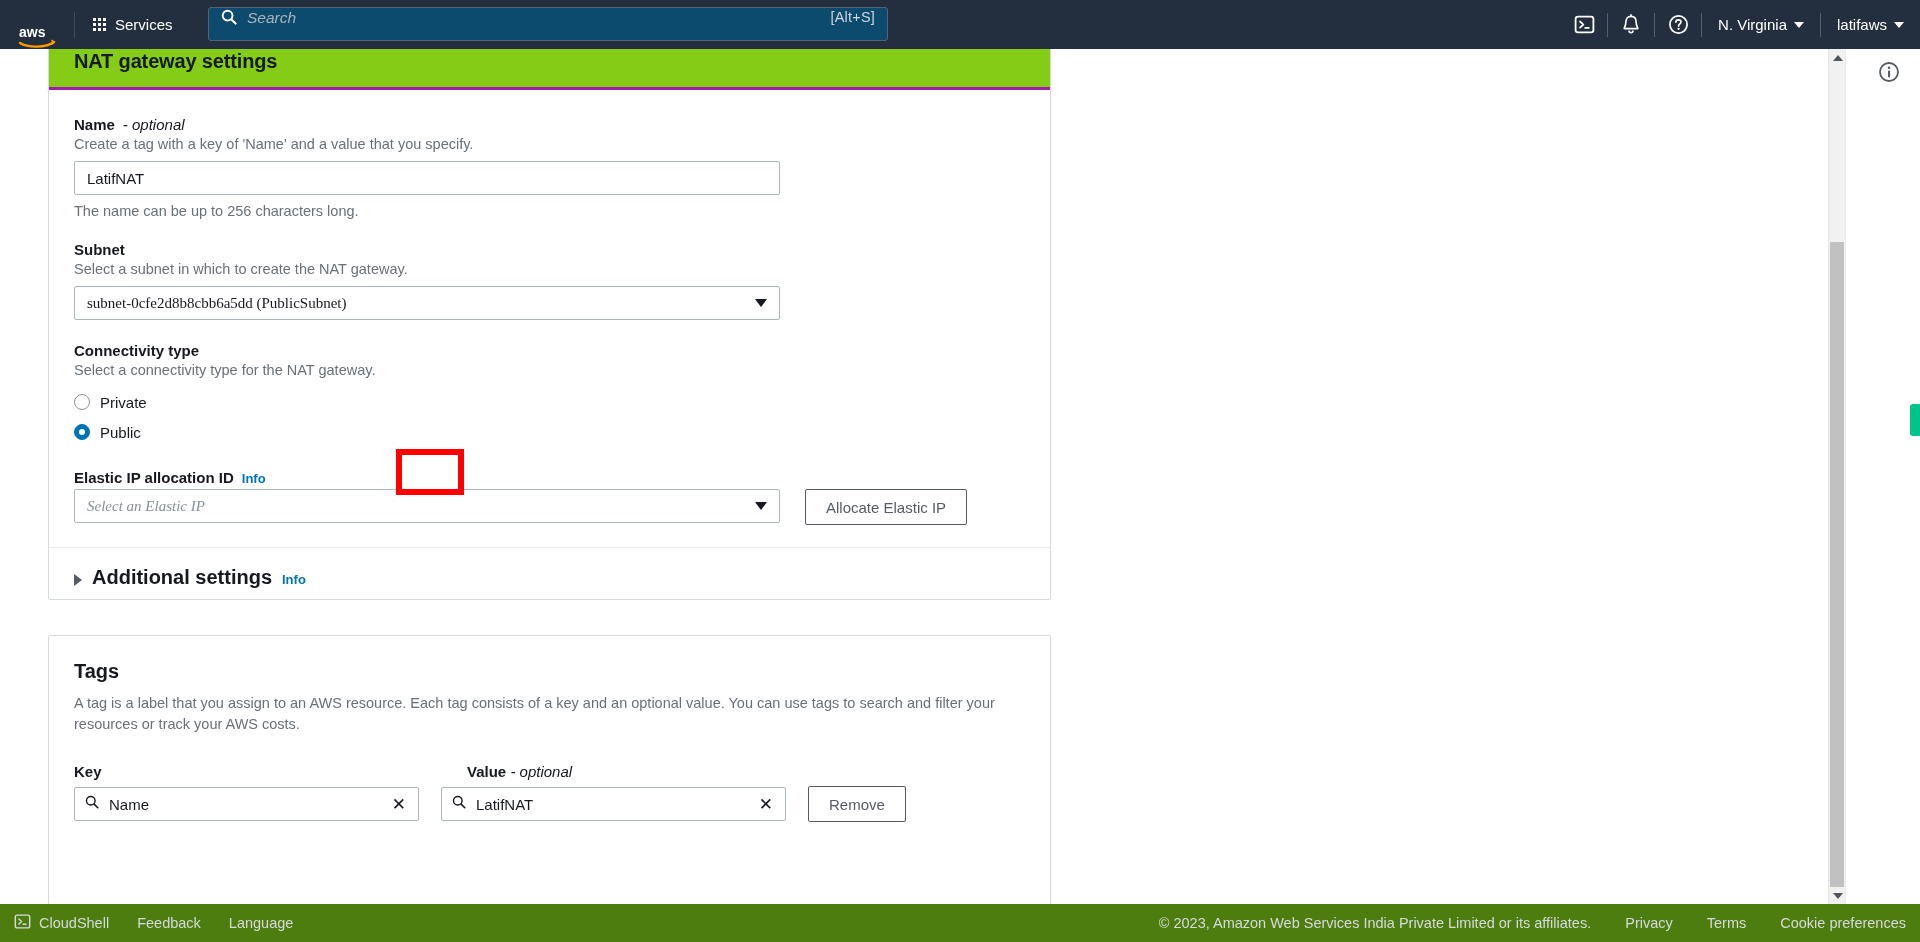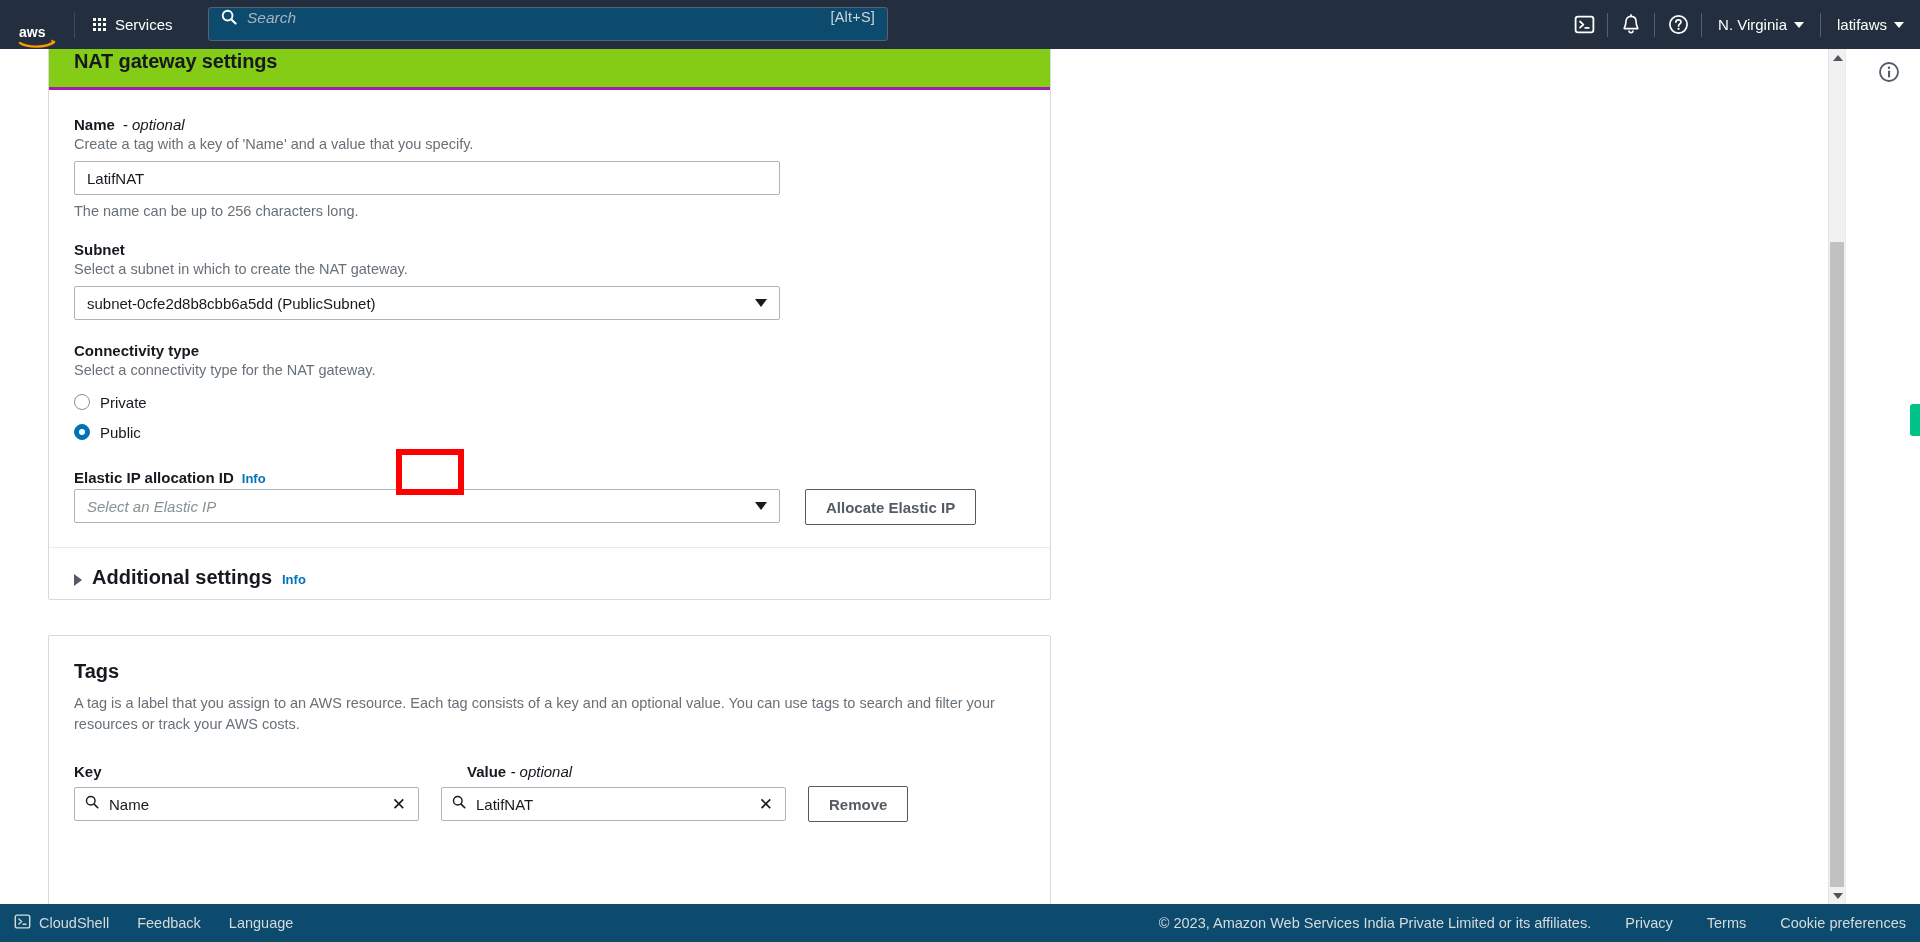--- a/index.html
+++ b/index.html
@@ -137,21 +137,21 @@
   .ctl {
     width: 706px; height: 34px;
     border: 1px solid #aab7b8;
     border-radius: 2px;
     background: #ffffff;
     font-size: 15px; color: #16191f;
     padding: 0 12px;
     display: flex; align-items: center;
     font-family: "Liberation Sans", sans-serif;
   }
-  .ctl.select { justify-content: space-between; cursor: pointer; }
+  .ctl.select { justify-content: space-between; cursor: pointer; font-family: Liberation Serif, serif; }
   .ctl.select.ph .val { color: #879196; font-style: italic; }
   .sel-caret {
     width: 0; height: 0;
     border-left: 6px solid transparent; border-right: 6px solid transparent;
     border-top: 8px solid #16191f;
   }
   input.ctl { outline: none; }
 
   .radio-row {
     display: flex; align-items: center; gap: 10px;
@@ -167,21 +167,21 @@
   .radio.on::after {
     content: ""; width: 6px; height: 6px; border-radius: 50%; background: #fff;
   }
   .radio-label { font-size: 15px; color: #16191f; }
 
   .row-inline { display: flex; align-items: flex-start; gap: 25px; }
   .btn {
     height: 36px; padding: 0 20px;
     border: 1px solid #545b64; border-radius: 2px;
     background: #ffffff; color: #545b64;
-    font-size: 15px; font-weight: 700;
+    font-size: 15px; font-weight: 400;
     font-family: "Liberation Sans", sans-serif;
     cursor: pointer; white-space: nowrap;
   }
 
   .addl {
     border-top: 1px solid #e9ebed;
     margin: 6px -25px 0 -25px;
     padding: 18px 25px 0 25px;
     display: flex; align-items: baseline; gap: 10px;
   }
@@ -262,21 +262,21 @@
     width: 10px; height: 32px;
     background: #00c389;
     border-radius: 3px 0 0 3px;
     cursor: pointer;
   }
 
   
   .footer {
     position: absolute; bottom: 0; left: 0;
     width: 1920px; height: 38px;
-    background: #0c4a6e;
+    background: #4d7c0f;
     display: flex; align-items: center;
     color: #d5dbdb; font-size: 14.5px;
   }
   .fl { display: flex; align-items: center; gap: 28px; margin-left: 14px; }
   .f-item { display: flex; align-items: center; gap: 8px; cursor: pointer; color: #d5dbdb; }
   .fr {
     position: absolute; right: 14px;
     display: flex; align-items: center; gap: 34px;
   }
   .copy { color: #d5dbdb; }

